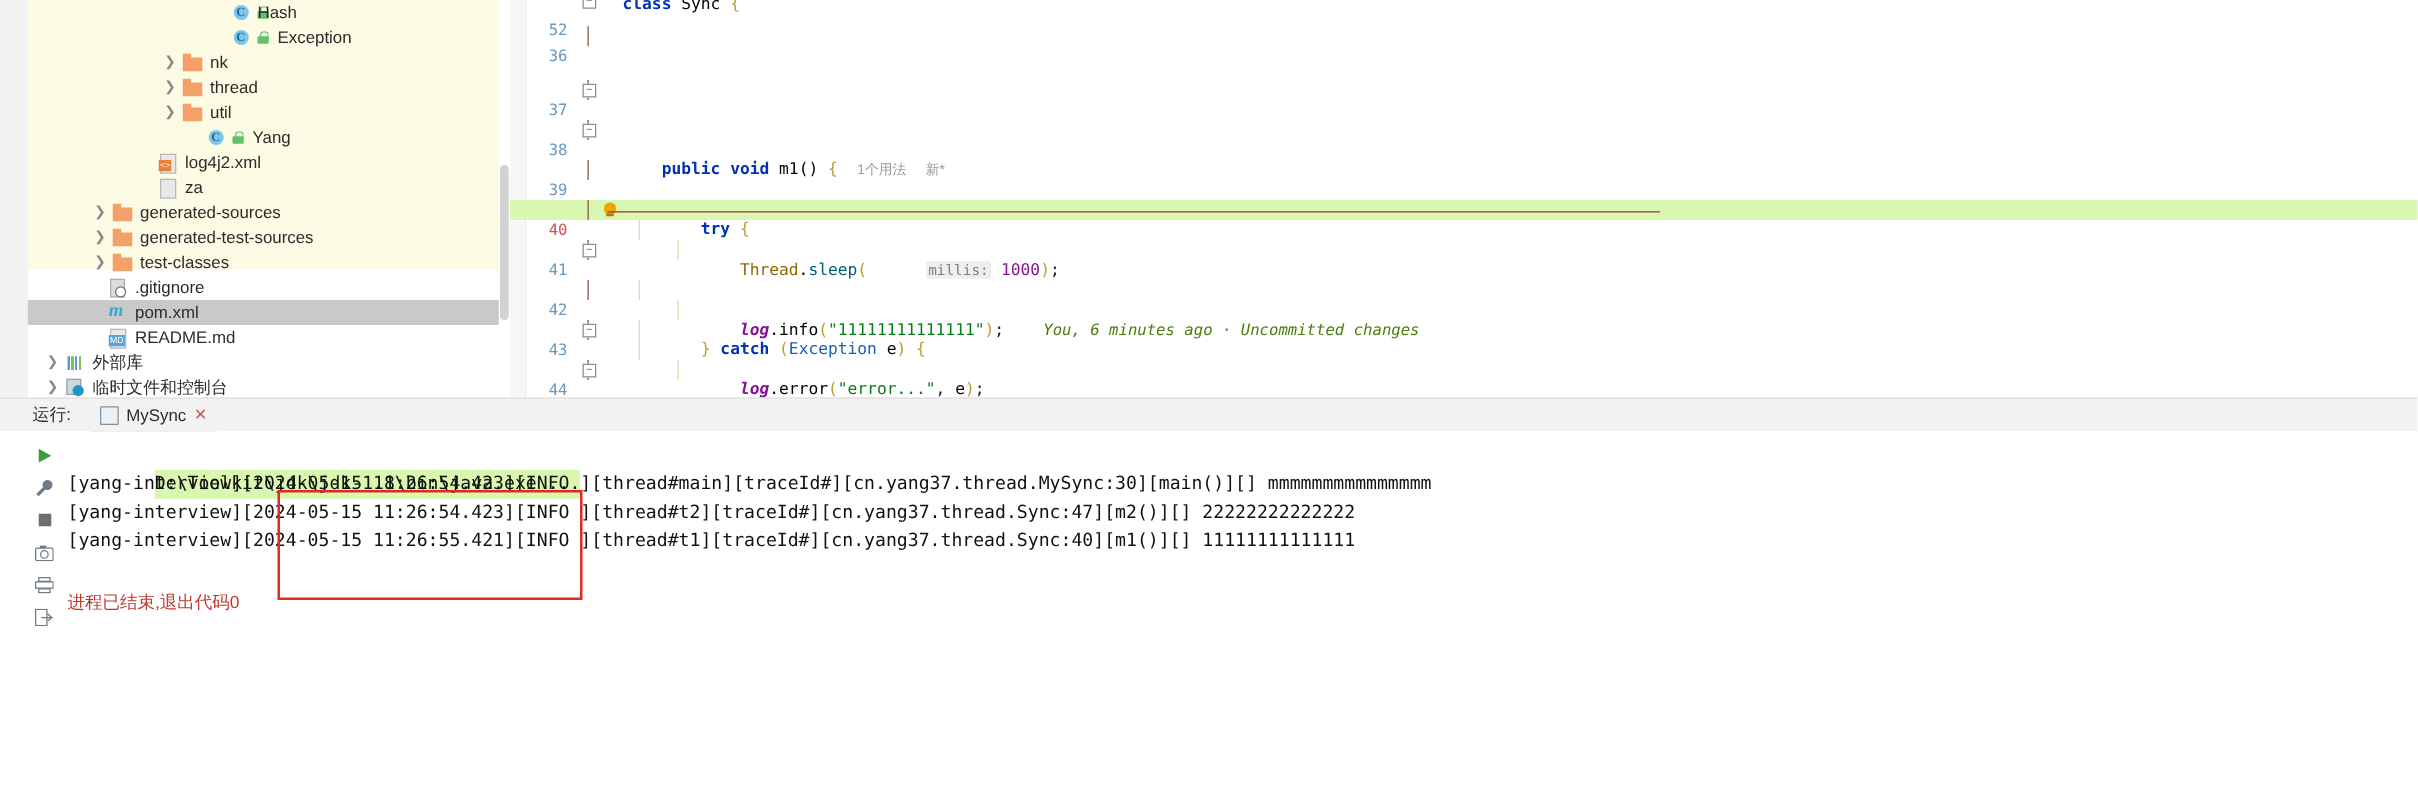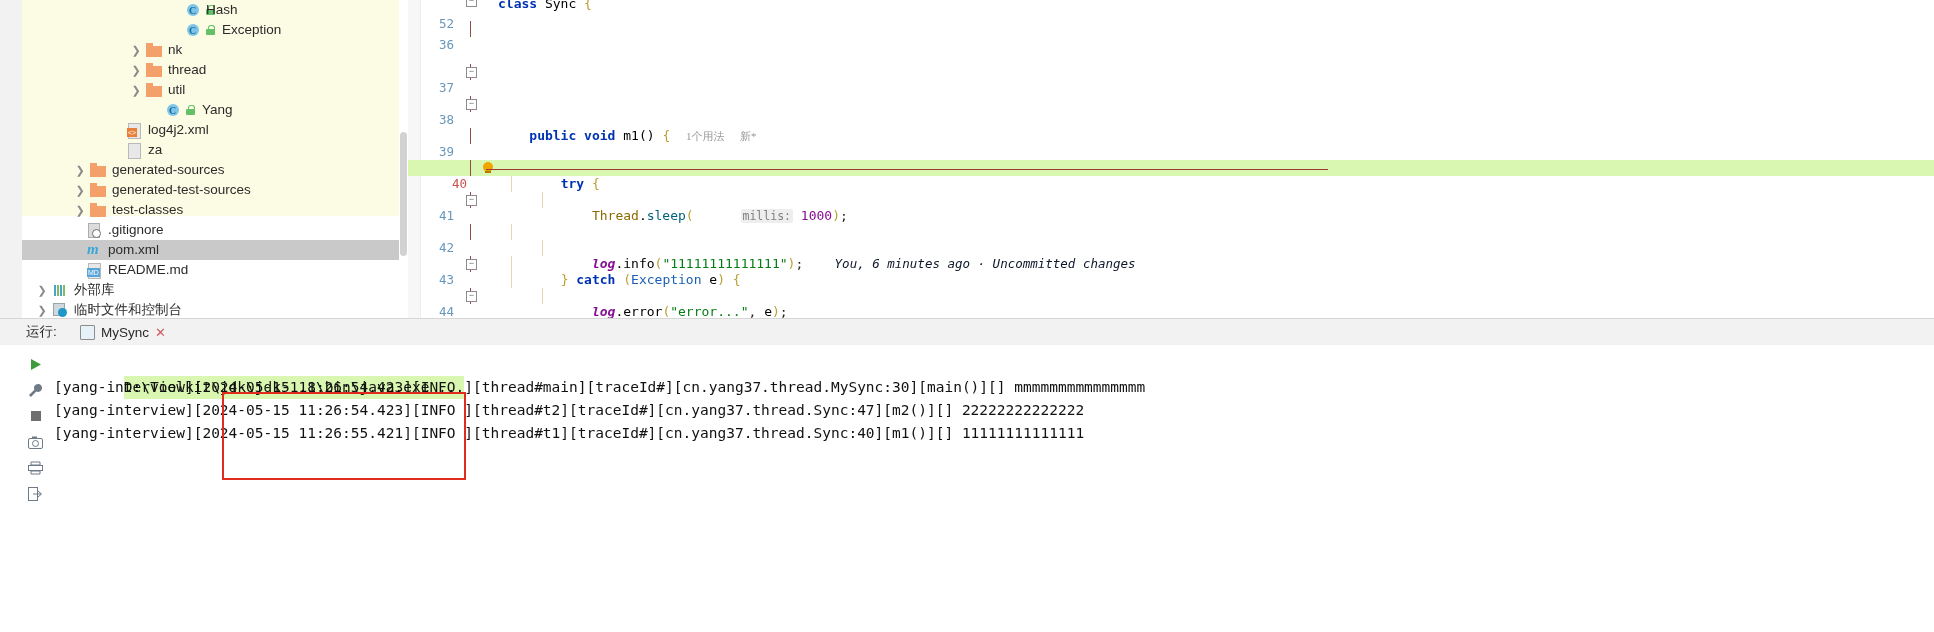--- a/index.html
+++ b/index.html
@@ -68,22 +68,22 @@
   .ln{position:absolute;left:0;width:34px;text-align:right;color:#6897bb;font-size:12.5px;font-family:"DejaVu Sans Mono","Liberation Mono",monospace;}
   .code{position:absolute;left:78px;}
   .kwb{color:#0033b3;font-weight:bold;}
   .str{color:#067d17;}
   .brc{color:#b9a033;}
   .typ{color:#1a5fb4;}
   .mtd{color:#7a3e9d;}
   .fld{color:#871094;font-style:italic;font-weight:bold;}
   .cls{color:#000000;}
   .prm{background:#eeeeee;color:#808080;font-size:11.5px;border-radius:2px;padding:0 2px;margin-left:39px;}
-  .usage{color:#9a9a9a;font-size:11px;font-family:Liberation Serif, serif;}
-  .blame{color:#0f172a;font-style:italic;font-size:12.5px;}
+  .usage{color:#9a9a9a;font-size:11px;font-family:Liberation Sans, sans-serif;}
+  .blame{color:#4d7c0f;font-style:italic;font-size:12.5px;}
   .redline{position:absolute;left:78px;right:0;height:0;border-top:1px solid #9c3a36;}
   .bulb{position:absolute;left:62px;top:2px;width:12px;height:13px;}
   .bulb .b{position:absolute;left:1px;top:0;width:10px;height:10px;border-radius:50%;background:#f0a500;}
   .bulb .s{position:absolute;left:3px;top:9px;width:6px;height:2px;background:#b07800;}
   .foldbox{position:absolute;left:0;top:3px;width:9px;height:9px;border:1px solid #8c8c8c;background:#fff;color:#6b6b6b;font-size:9px;line-height:7px;text-align:center;font-family:"Liberation Sans",sans-serif;}
   .foldline{position:absolute;left:4px;top:0;width:1px;height:16px;background:#8b4f45;}
   .indent{position:absolute;width:1px;height:16px;background:#e0d8b0;}
 
   
   .run{position:absolute;left:0;top:318px;width:1934px;height:314px;background:#ffffff;border-top:1px solid #d6d6d6;}
@@ -233,21 +233,21 @@
 
         <div class="cline" style="top:64px">
           <span class="ln">39</span>
           <span class="foldline" style="left:50px"></span>
           <span class="indent" style="left:91px"></span>
           <span class="indent" style="left:122px"></span>
           <span class="code">            <span class="typ" style="color:#8c6a00">Thread</span><span class="cls">.</span><span class="mtd" style="color:#00627a">sleep</span><span class="brc">(</span> <span class="prm">millis:</span> <span class="fld" style="font-style:normal;font-weight:normal;color:#871094">1000</span><span class="brc">)</span>;</span>
         </div>
 
         <div class="cline hl" style="top:80px;left:-12px;padding-left:12px;width:1526px">
-          <span class="ln" style="left:25px">40</span>
+          <span class="ln" style="left:12px">40</span>
           <span class="foldline" style="left:62px"></span>
           <span class="bulb" style="left:74px"><span class="b"></span><span class="s"></span></span>
           <span class="indent" style="left:103px"></span>
           <span class="indent" style="left:134px"></span>
           <span class="code" style="left:90px">            <span class="fld">log</span><span class="cls">.</span><span class="mtd" style="color:#000">info</span><span class="brc">(</span><span class="str">"11111111111111"</span><span class="brc">)</span>;    <span class="blame">You, 6 minutes ago · Uncommitted changes</span></span>
         </div>
 
         <div class="cline" style="top:96px">
           <span class="ln">41</span>
           <span class="foldline" style="left:50px"></span>
@@ -399,18 +399,19 @@
 
     <div class="console">
       <div class="logline" style="margin-top:8px">
         <span class="cmdline">D:\Toolkit\jdk\jdk-1.8\bin\java.exe ...</span>
       </div>
       <div id="log-lines">
           <div class="logline">[yang-interview][2024-05-15 11:26:54.423][INFO ][thread#main][traceId#][cn.yang37.thread.MySync:30][main()][] mmmmmmmmmmmmmmm</div>
           <div class="logline">[yang-interview][2024-05-15 11:26:54.423][INFO ][thread#t2][traceId#][cn.yang37.thread.Sync:47][m2()][] 22222222222222</div>
           <div class="logline">[yang-interview][2024-05-15 11:26:55.421][INFO ][thread#t1][traceId#][cn.yang37.thread.Sync:40][m1()][] 11111111111111</div>
         </div>
+      <div class="logline exitline" style="margin-top:25px">进程已结束,退出代码0</div>
     </div>
 
     <div class="annot-rect" style="left:222px;top:73px;width:240px;height:84px;"></div>
   </div>
 
 </div>
 
 </body></html>

